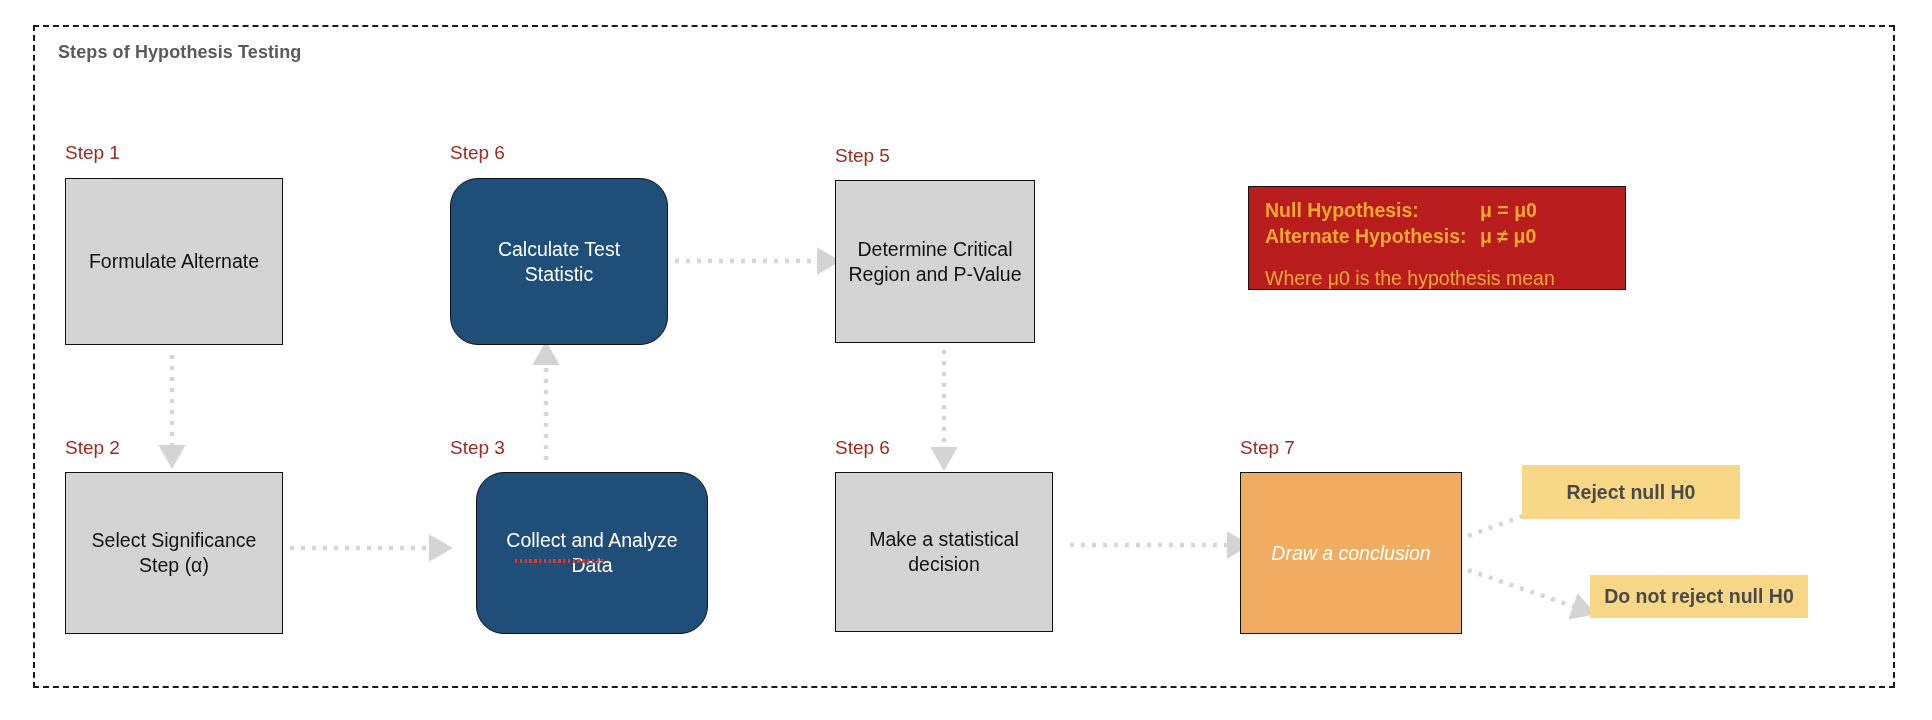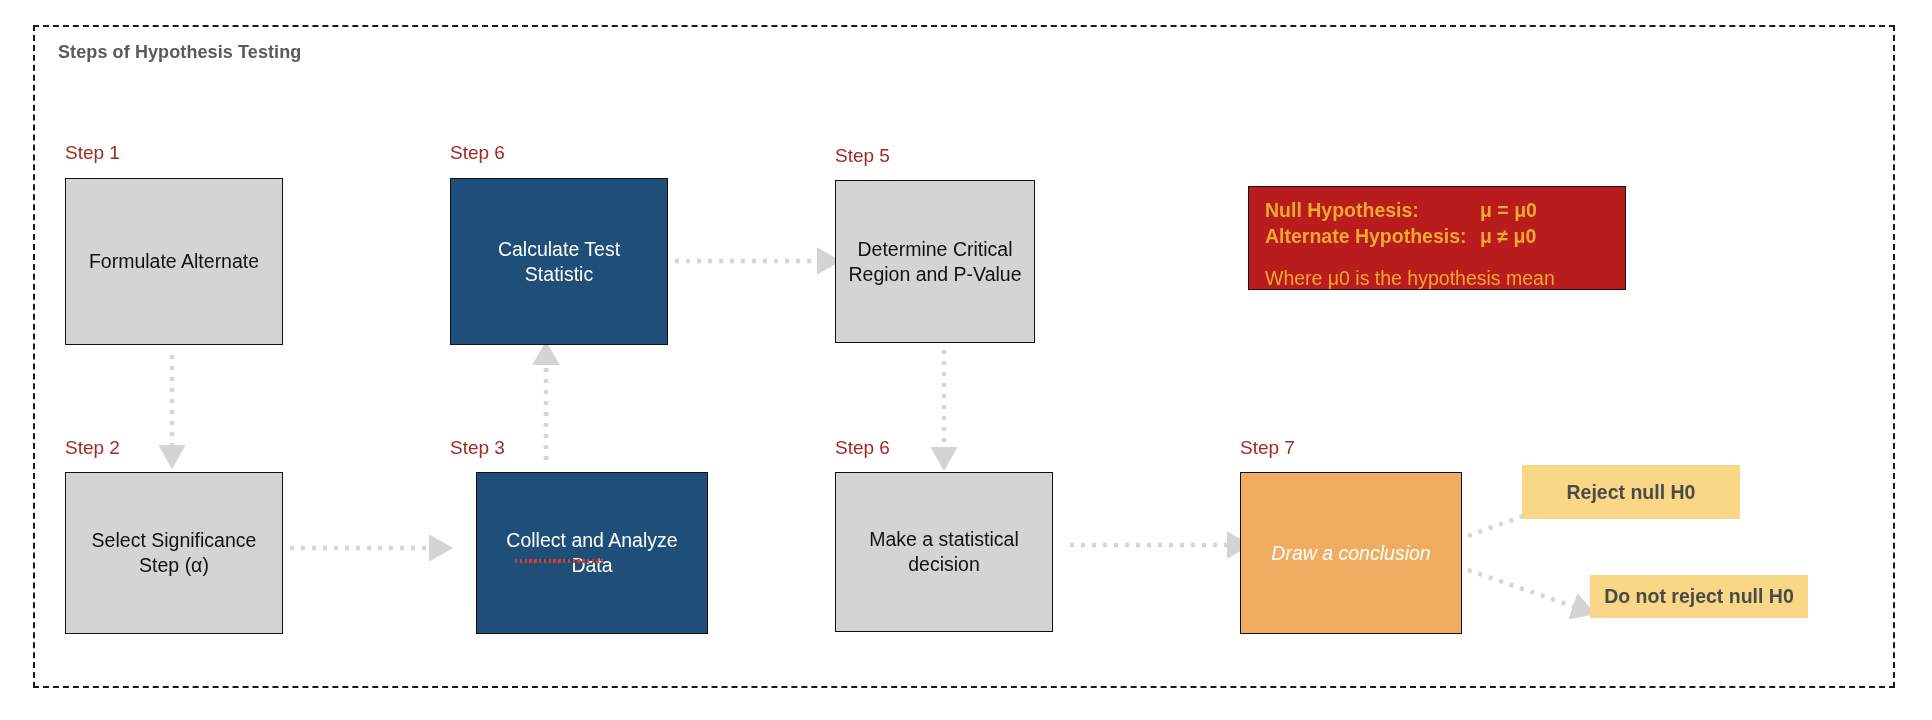--- a/index.html
+++ b/index.html
@@ -61,21 +61,21 @@
     border: 1.6px solid #111111;
     display: flex;
     align-items: center;
     justify-content: center;
     text-align: center;
     font-size: 19.5px;
     line-height: 1.26;
     padding: 4px 12px;
   }
   .box-grey  { background: #d4d4d4; color: #111111; }
-  .box-blue  { background: #1f4e79; color: #ffffff; }
+  .box-blue  { background: #1f4e79; color: #ffffff; border-radius: 28px; }
   .box-orange{ background: #f0ad62; color: #ffffff; }
 
   
   .outcome {
     position: absolute;
     box-sizing: border-box;
     background: #f8d887;
     display: flex;
     align-items: center;
     justify-content: center;

